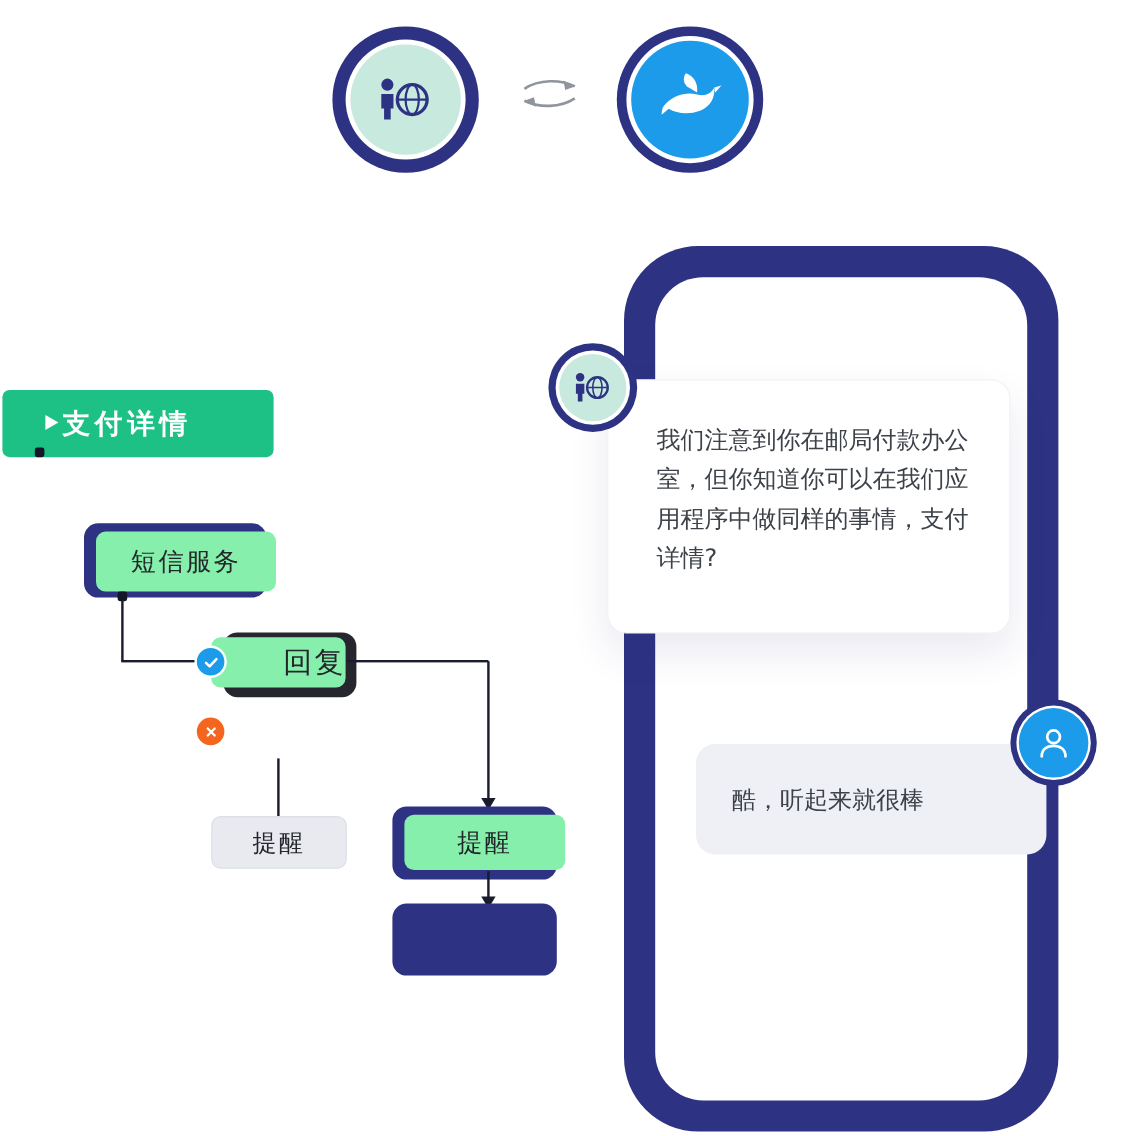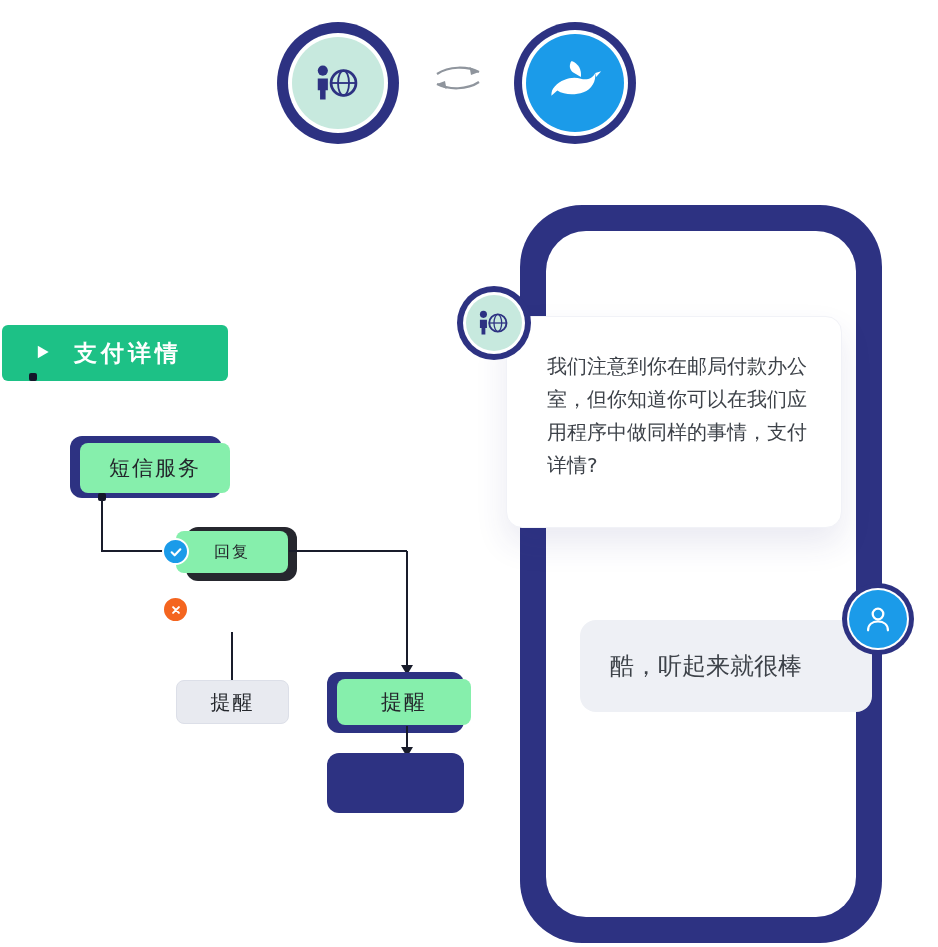--- a/index.html
+++ b/index.html
@@ -26,54 +26,54 @@
   #phone { left:520px; top:205px; width:362px; height:738px; background:#2d3282; border-radius:62px; }
   #phone-screen { position:absolute; left:26px; top:26px; right:26px; bottom:26px; background:#fff; border-radius:40px; }
 
   #bot-bubble {
     left:506px; top:316px; width:336px; height:212px; background:#fff; border-radius:16px;
     border:1px solid #f1f2f7; box-shadow:0 16px 32px rgba(45,50,130,.10); z-index:4;
   }
   #bot-bubble p { padding:33px 32px 0 40px; font-size:20px; line-height:33px; color:#3d4249; }
   #user-bubble {
     left:580px; top:620px; width:292px; height:92px; background:#eef0f5; border-radius:16px;
-    display:flex; align-items:center; padding-left:30px; font-size:24px; color:#3d4249; z-index:3;
+    display:flex; align-items:center; padding-left:30px; font-size:20px; color:#3d4249; z-index:3;
   }
 
   .chat-avatar { position:absolute; border-radius:50%; background:#2d3282; z-index:6; }
   #bot-avatar  { left:457px; top:286px; width:74px; height:74px; }
   #user-avatar { left:842px; top:583px; width:72px; height:72px; }
   .chat-avatar .white-ring { position:absolute; border-radius:50%; background:#fff; }
   #bot-avatar  .white-ring { inset:6px; }
   #user-avatar .white-ring { inset:5px; }
   .chat-avatar .core { position:absolute; border-radius:50%; display:flex; align-items:center; justify-content:center; }
   #bot-avatar  .core { inset:9px; background:#c7e9de; }
   #user-avatar .core { inset:7px; background:#1b9be9; }
 
   
   #start-btn {
     position:absolute; left:2px; top:325px; width:226px; height:56px; background:#1dc186;
-    border:none; border-radius:6px; display:flex; align-items:center; gap:22px; padding-left:30px; cursor:pointer;
+    border:none; border-radius:6px; display:flex; align-items:center; padding-left:30px; cursor:pointer;
   }
   #start-btn .label { color:#fff; font-size:23px; font-weight:bold; letter-spacing:4px; }
 
   .node-shadow { position:absolute; border-radius:12px; background:#2d3282; }
   .node-shadow.dark { background:#26272e; }
   .node {
     position:absolute; border-radius:8px; display:flex; align-items:center; justify-content:center;
     font-size:21px; letter-spacing:2px; color:#23262b; cursor:pointer;
   }
   .node.white { background:#86efac; }
   .node.gray  { background:#e8eaf0; border:1px solid #dcdfe8; }
 
   #sms-shadow    { left:70px;  top:436px; width:152px; height:62px; }
   #node-sms      { left:80px;  top:443px; width:150px; height:50px; }
 
   #reply-shadow  { left:186px; top:527px; width:111px; height:54px; }
-  #node-reply    { left:176px; top:531px; width:112px; height:42px; font-size:16px; }
+  #node-reply    { left:176px; top:531px; width:112px; height:42px; font-size:24px;justify-content:flex-end; }
 
   #node-noreply  { left:176px; top:589px; width:113px; height:42px; font-size:20px; }
   #node-remind-l { left:176px; top:680px; width:113px; height:44px; font-size:20px; }
 
   #remind-r-shadow { left:327px; top:672px; width:137px; height:61px; }
   #node-remind-r   { left:337px; top:679px; width:134px; height:46px; }
 
   #answer-shadow { left:327px; top:753px; width:137px; height:60px; }
   #node-answer   { left:337px; top:759px; width:134px; height:46px; }
 

